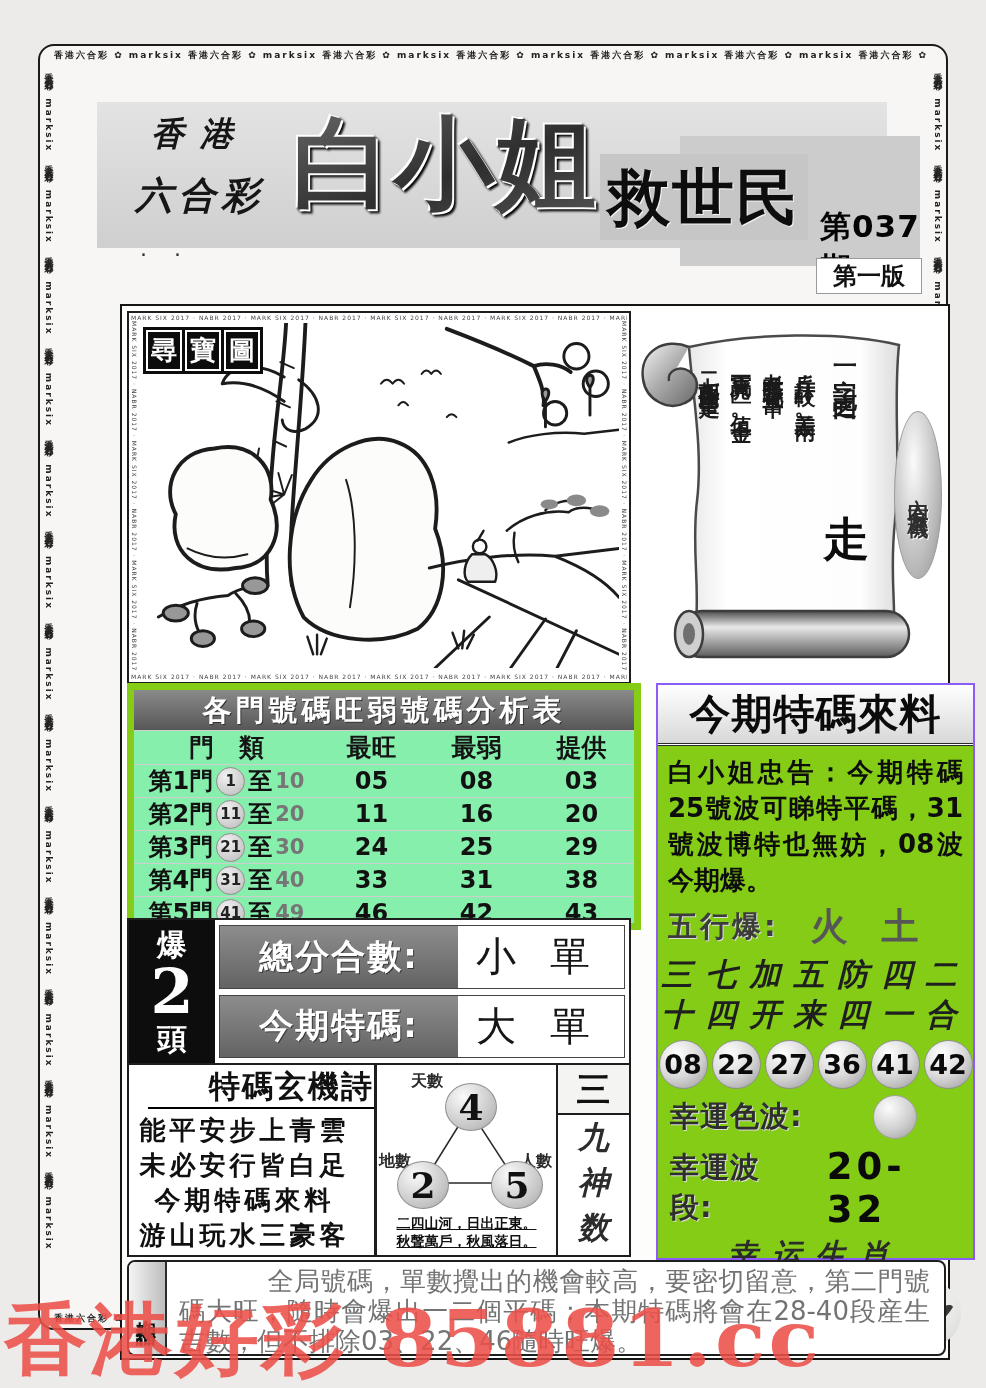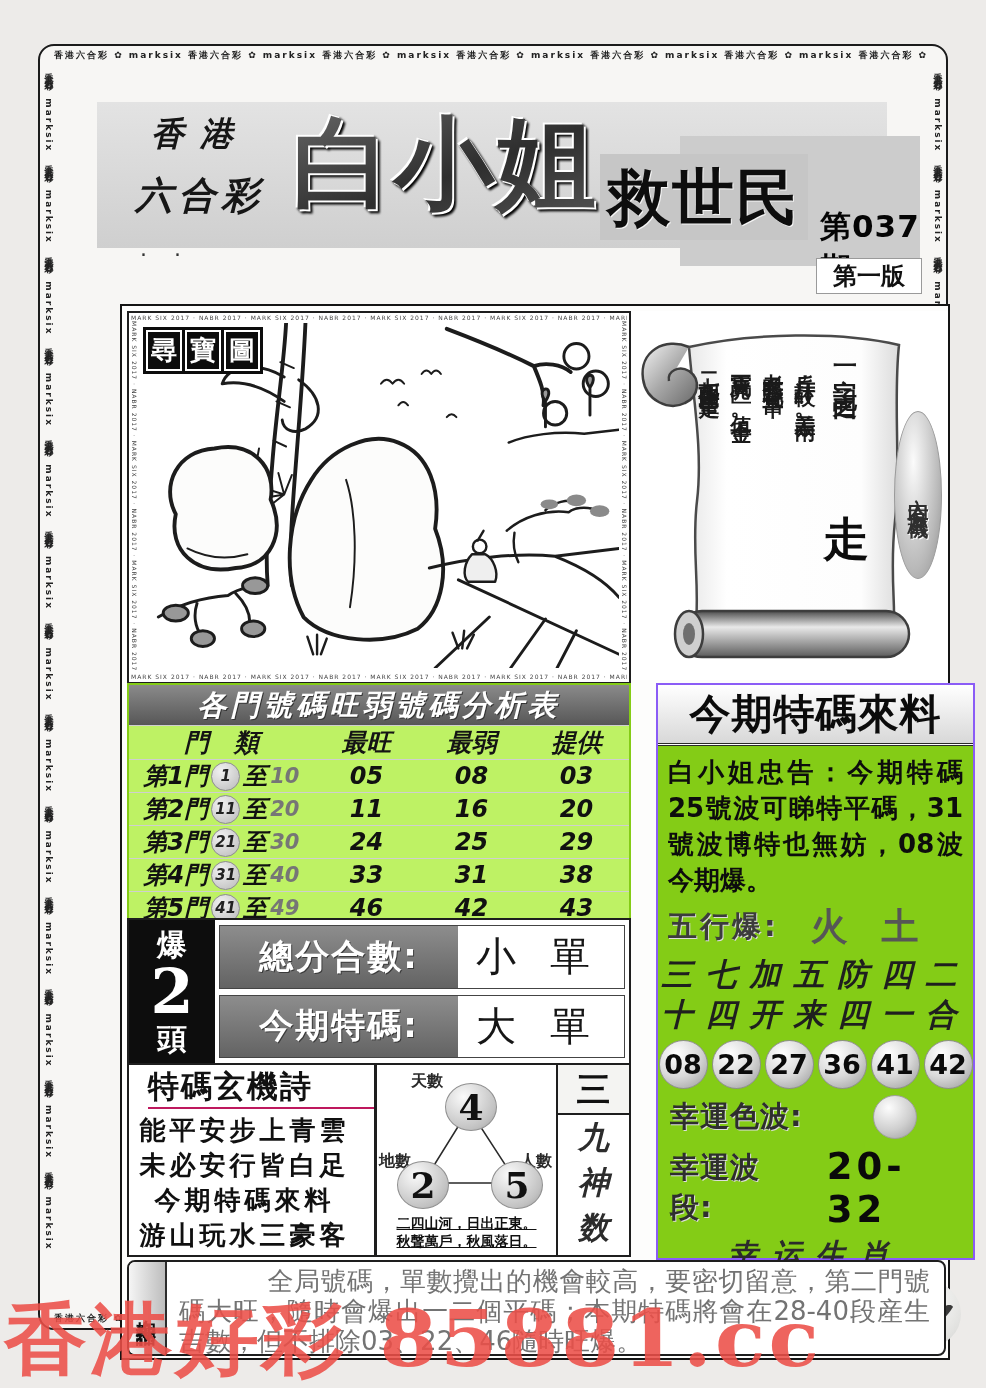--- a/index.html
+++ b/index.html
@@ -63,21 +63,21 @@
   .tmap .tl{left:1px;top:8px;bottom:8px;width:8px;writing-mode:vertical-rl;}
   .tmap .tr{right:1px;top:8px;bottom:8px;width:8px;writing-mode:vertical-rl;}
   .tmap-svg{position:absolute;left:10px;top:10px;width:480px;height:345px;}
   .tmap-label{
     position:absolute;left:14px;top:14px;background:#0c0c0c;color:#fff;
     font-size:26px;font-weight:900;padding:3px;letter-spacing:0;display:flex;gap:3px;
   }
   .tmap-label span{border:2px solid #fff;padding:1px 3px;}
 
   
-  .atable{position:absolute;left:5px;top:377px;width:500px;height:233px;border:2px solid #84cc16;background:#bef264;font-style:italic;}
+  .atable{position:absolute;left:5px;top:377px;width:500px;height:233px;border:7px solid #84cc16;background:#86efac;}
   .atable .ttl{height:40px;background:linear-gradient(180deg,#8a8a8a,#575757);color:#fff;
     font-size:29px;font-weight:900;text-align:center;line-height:40px;letter-spacing:4px;
     text-shadow:1px 1px 0 #333;}
   .atable table{width:100%;border-collapse:collapse;table-layout:fixed;}
   .atable td,.atable th{border-top:1px solid #cfcfcf;font-weight:900;text-align:center;
     font-size:24px;height:31px;padding:0;}
   .atable th{font-size:25px;color:#141414;}
   .atable .cdoor{width:185px;}
   .door-cell{display:flex;align-items:center;justify-content:center;gap:3px;font-weight:900;}
   .circle-num{display:inline-block;width:27px;height:27px;border-radius:50%;
@@ -96,22 +96,22 @@
   .burst-row{flex:1;display:flex;border:1px solid #444;}
   .burst-row .lab{width:238px;background:linear-gradient(180deg,#8d8d8d,#636363);color:#fff;
     font-size:34px;font-weight:900;display:flex;align-items:center;justify-content:center;
     letter-spacing:2px;text-shadow:1px 1px 0 #3a3a3a;}
   .burst-row .val{flex:1;display:flex;align-items:center;justify-content:center;
     font-size:40px;font-weight:400;color:#161616;letter-spacing:34px;padding-left:18px;
     font-family:"DejaVu Serif","Liberation Serif",serif;}
 
   
   .poem{position:absolute;left:5px;top:757px;width:245px;height:190px;border:2px solid #1e1e1e;background:#fff;}
-  .poem .ttl{height:42px;font-size:31px;font-weight:900;text-align:left;line-height:42px;
-    letter-spacing:2px;border-bottom:2px solid #be185d;margin-left:19px;}
+  .poem .ttl{height:42px;font-size:31px;font-weight:900;text-align:right;line-height:42px;
+    letter-spacing:2px;border-bottom:2px solid #000000;margin-left:19px;}
   .poem .lines{padding:4px 14px 0 0;text-align:center;}
   .poem .ln{font-size:26px;font-weight:900;letter-spacing:4px;line-height:35px;color:#101010;}
 
   
   .tri{position:absolute;left:253px;top:757px;width:179px;height:190px;border:2px solid #1e1e1e;background:#fff;}
   .tri svg{position:absolute;left:0;top:0;}
   .tri .lbl{position:absolute;font-size:16px;font-weight:900;color:#2a2a2a;}
   .tri .num{position:absolute;width:50px;height:46px;border-radius:50%;
     background:radial-gradient(circle at 35% 28%,#fafafa,#c2c2c2 70%,#9a9a9a);
     border:1px solid #909090;text-align:center;line-height:46px;

